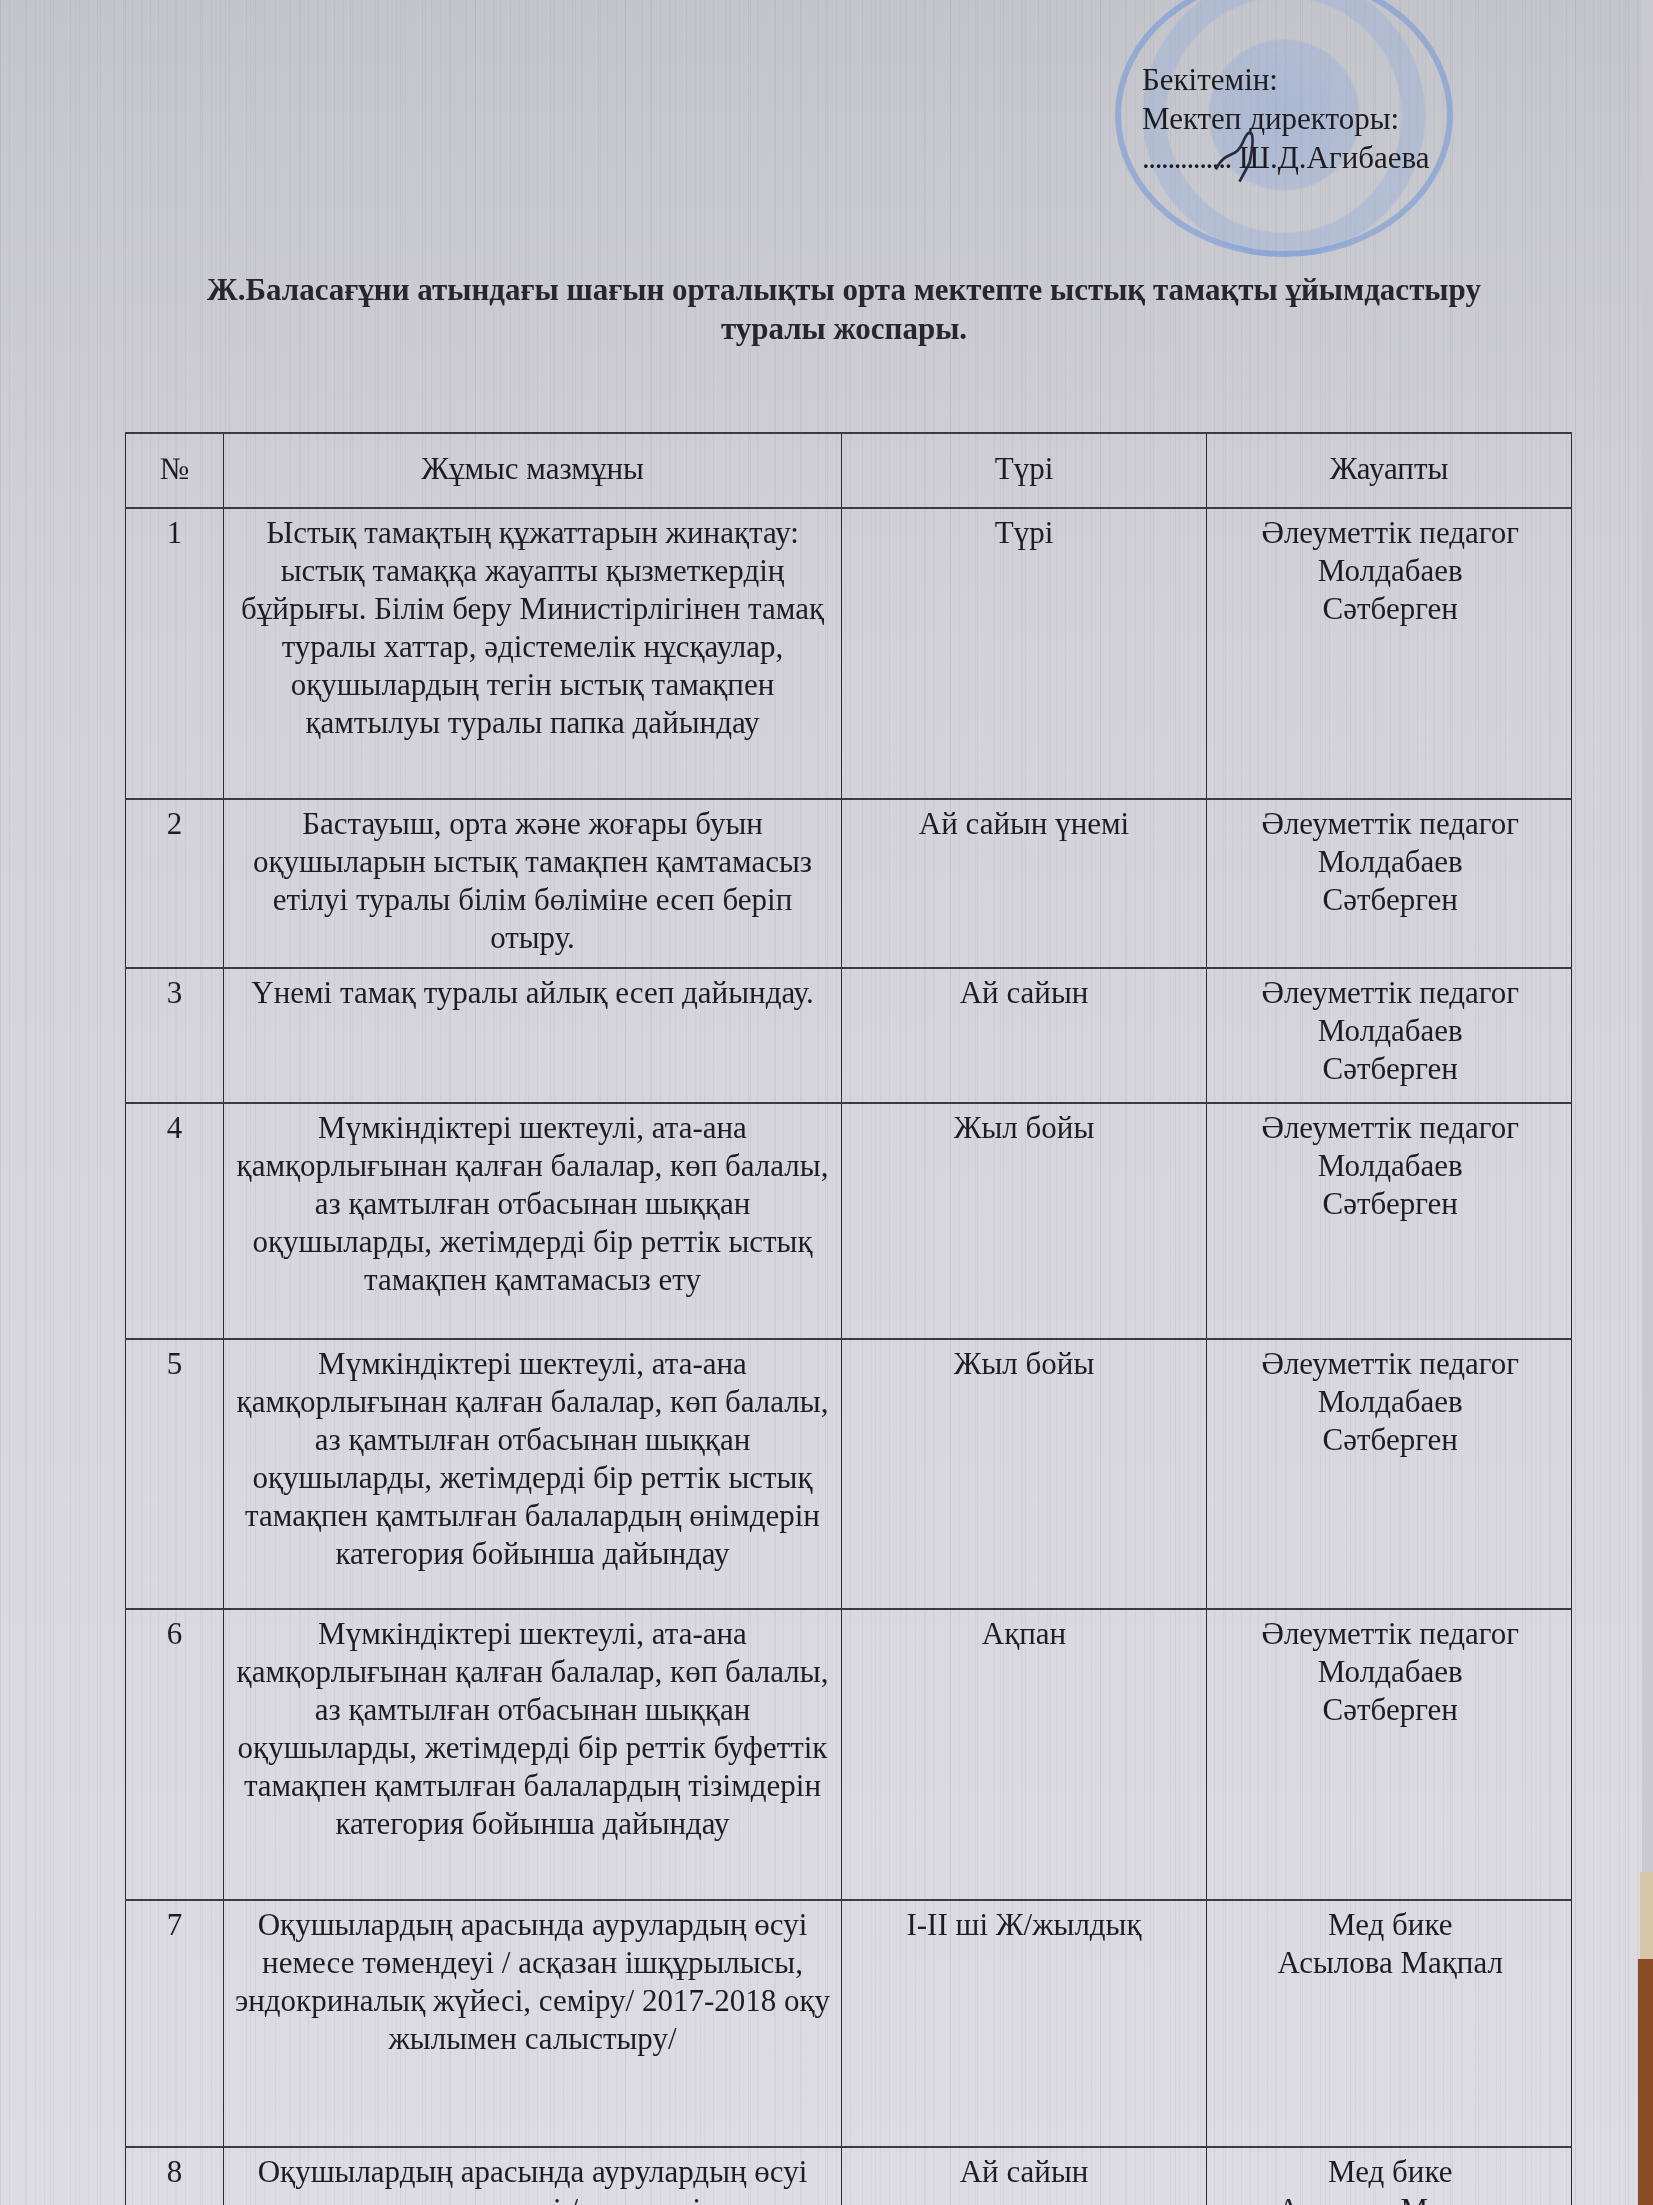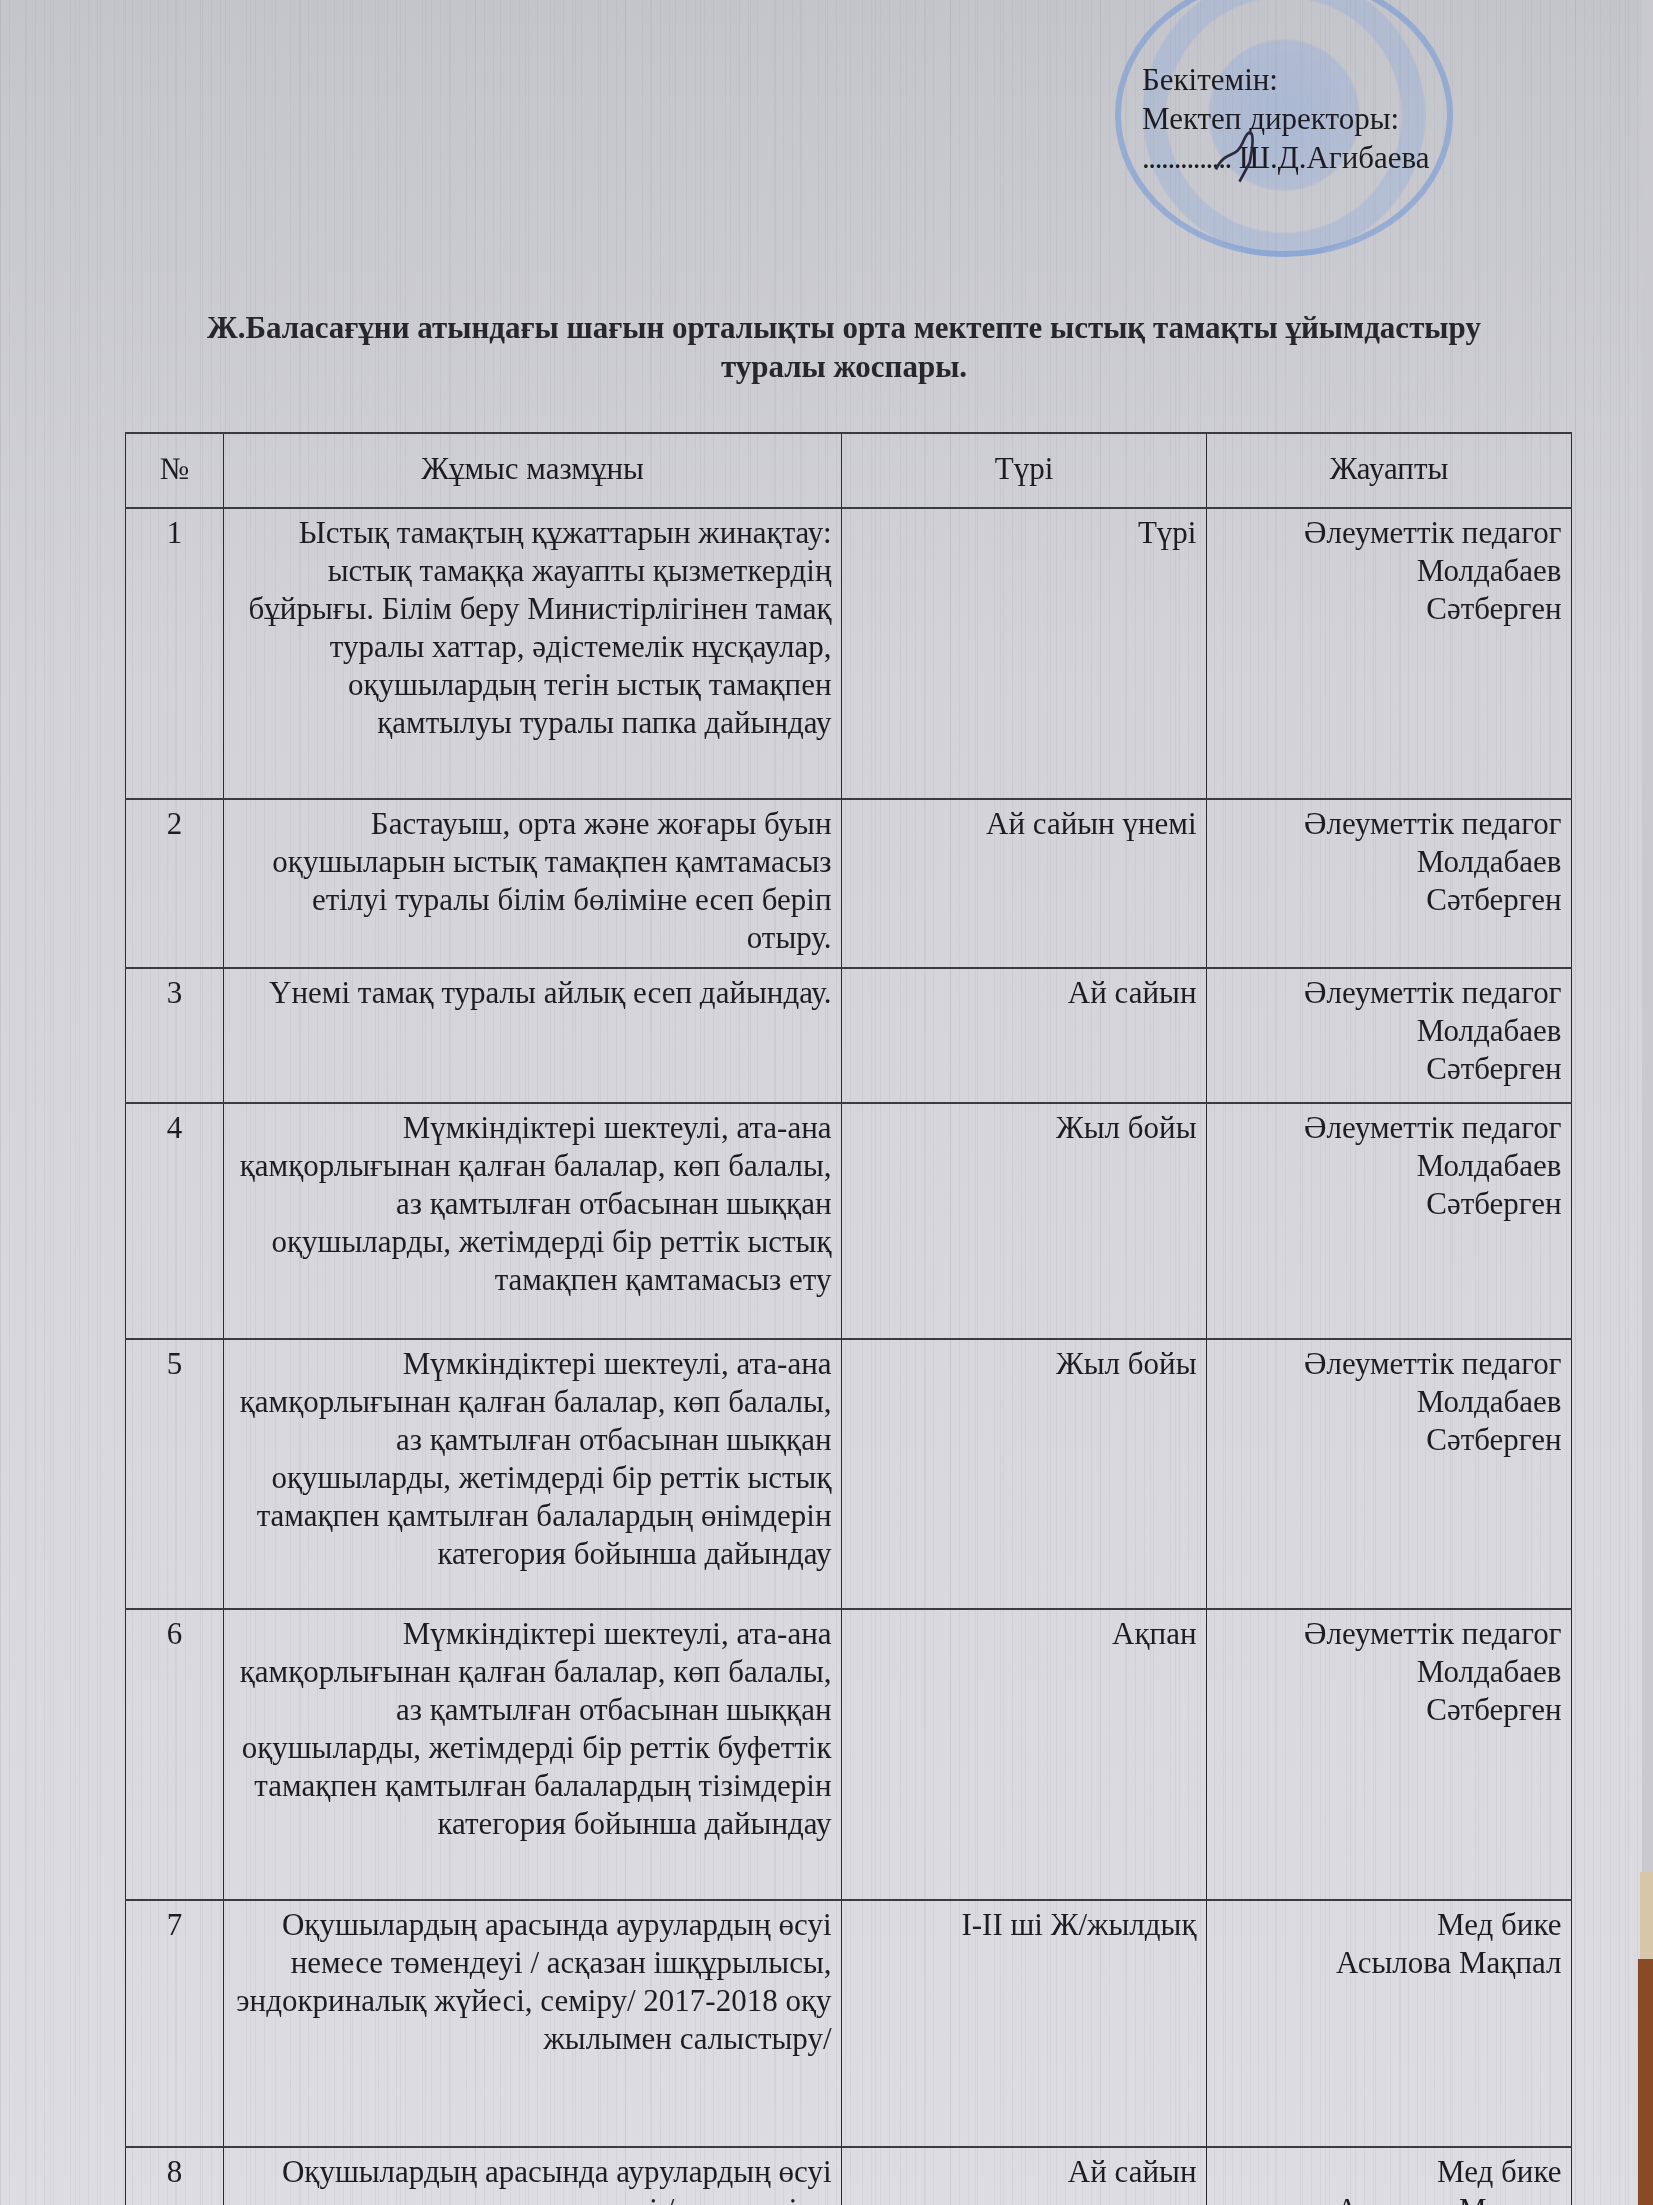--- a/index.html
+++ b/index.html
@@ -35,29 +35,29 @@
   }
   .approval {
     position:absolute; left:1142px; top:60px; font-size:31px; line-height:39px;
   }
   .approval .sig-line { letter-spacing:-1.4px; }
   .sig-scribble {
     position:absolute; left:1209px; top:122px; width:61px; height:61px;
   }
   .title {
     position:absolute; left:101px; top:270px; width:1486px; text-align:center;
-    font-size:31px; line-height:39px; font-weight:bold; color:#26262c;margin-top:38px;
+    font-size:31px; line-height:39px; font-weight:bold; color:#26262c;
   }
   .doc-table {
     position:absolute; left:125px; top:432px; width:1446px;
     border-collapse:collapse; table-layout:fixed;
   }
   .doc-table th, .doc-table td {
     border:1.4px solid #2a2a30; vertical-align:top; padding:5.4px 9.5px 2.7px 9.5px;
-    font-size:31px; line-height:38px; font-weight:normal; text-align:right;
+    font-size:31px; line-height:38px; font-weight:normal; text-align:center;
   }
   .doc-table tr { border-top:2.7px solid #3a3a42; }
   .doc-table th { vertical-align:middle; text-align:center; height:70px; padding-top:0; }
   .doc-table td.num { text-align:center; padding-left:4px; padding-right:4px; }
   .doc-table td.resp { white-space:pre-line;padding-left:12px; }
   .col-num { width:98px; }
   .col-content { width:618px; }
   .col-type { width:365px; }
   .col-resp { width:365px; }
 </style>

